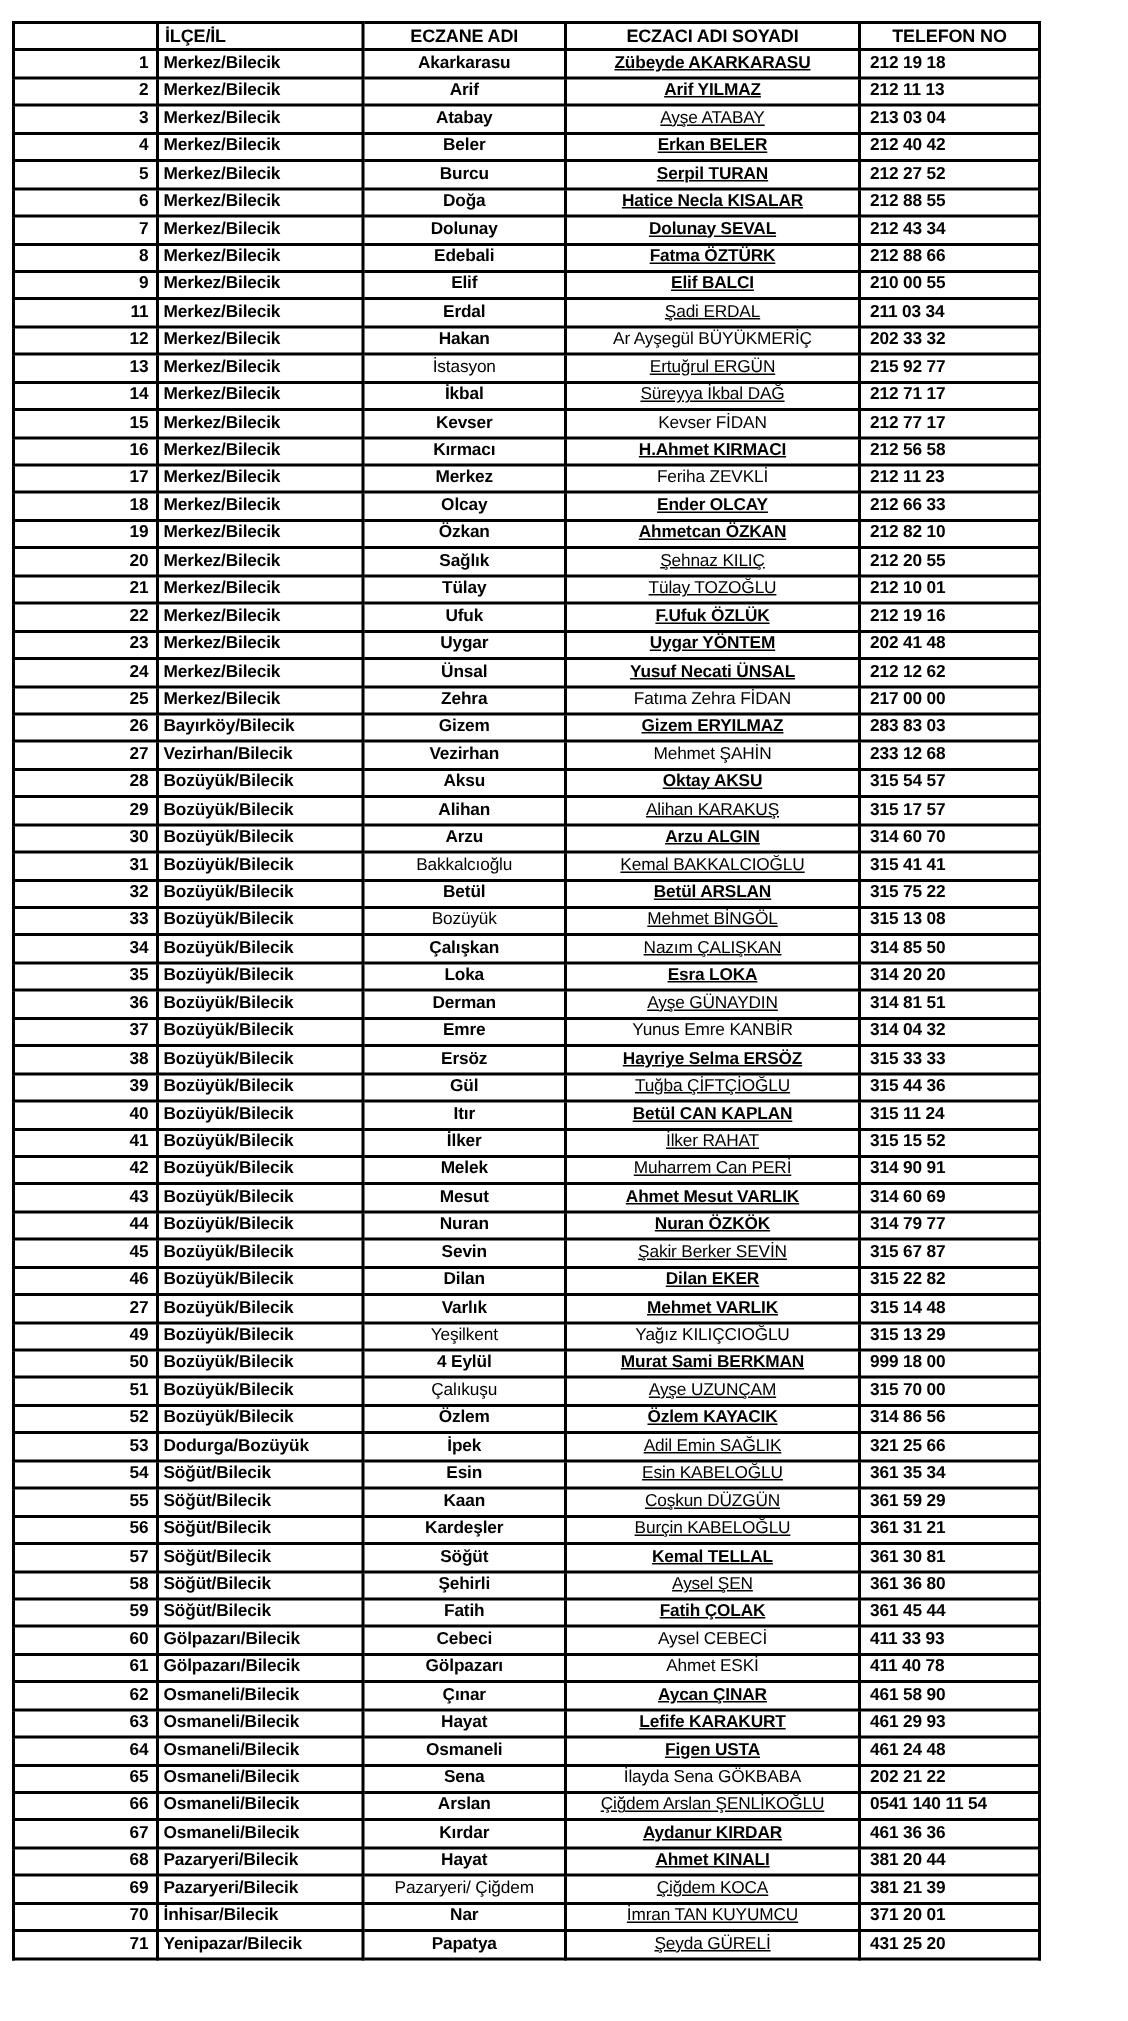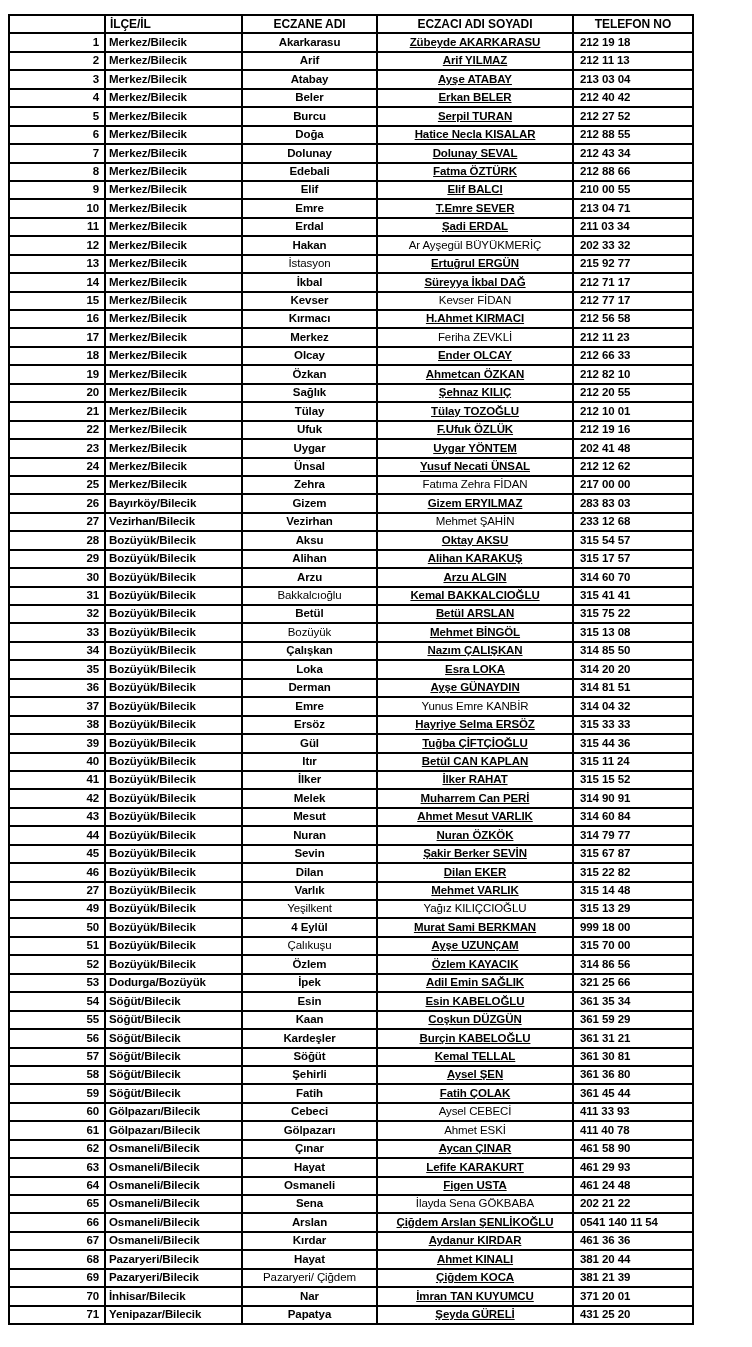--- a/index.html
+++ b/index.html
@@ -40,21 +40,21 @@
   th.c-district { text-align: left; margin-left: 40px; }
 
   td.c-num      { text-align: right; padding-right: 5px; }
   td.c-district { text-align: left;  padding-left: 3px; }
   td.c-pharmacy { text-align: center; }
   td.c-pharmacist { text-align: center; font-weight: 700; }
   td.c-phone    { text-align: left; padding-left: 6px; }
 
   td.c-pharmacy.plain { font-weight: 400; }
   td.c-pharmacist.plain { font-weight: 400; text-decoration: none; }
-  td.c-pharmacist.underline { font-weight: 700; text-decoration: underline; }
+  td.c-pharmacist.underline { font-weight: 400; text-decoration: underline; }
   td.c-pharmacist.bold-underline { font-weight: 700; text-decoration: underline; }
 </style>
 </head>
 <body>
 
 <div class="page">
   <table class="pharmacy">
     <colgroup>
       <col class="c-num">
       <col class="c-district">
@@ -129,27 +129,20 @@
           <td class="c-phone">212 88 66</td>
         </tr>
         <tr>
           <td class="c-num">9</td>
           <td class="c-district">Merkez/Bilecik</td>
           <td class="c-pharmacy">Elif</td>
           <td class="c-pharmacist bold-underline">Elif BALCI</td>
           <td class="c-phone">210 00 55</td>
         </tr>
         <tr>
-          <td class="c-num">10</td>
-          <td class="c-district">Merkez/Bilecik</td>
-          <td class="c-pharmacy">Emre</td>
-          <td class="c-pharmacist bold-underline">T.Emre SEVER</td>
-          <td class="c-phone">213 04 71</td>
-        </tr>
-        <tr>
           <td class="c-num">11</td>
           <td class="c-district">Merkez/Bilecik</td>
           <td class="c-pharmacy">Erdal</td>
           <td class="c-pharmacist underline">Şadi ERDAL</td>
           <td class="c-phone">211 03 34</td>
         </tr>
         <tr>
           <td class="c-num">12</td>
           <td class="c-district">Merkez/Bilecik</td>
           <td class="c-pharmacy">Hakan</td>
@@ -364,21 +357,21 @@
           <td class="c-district">Bozüyük/Bilecik</td>
           <td class="c-pharmacy">Melek</td>
           <td class="c-pharmacist underline">Muharrem Can PERİ</td>
           <td class="c-phone">314 90 91</td>
         </tr>
         <tr>
           <td class="c-num">43</td>
           <td class="c-district">Bozüyük/Bilecik</td>
           <td class="c-pharmacy">Mesut</td>
           <td class="c-pharmacist bold-underline">Ahmet Mesut VARLIK</td>
-          <td class="c-phone">314 60 84</td>
+          <td class="c-phone">314 60 69</td>
         </tr>
         <tr>
           <td class="c-num">44</td>
           <td class="c-district">Bozüyük/Bilecik</td>
           <td class="c-pharmacy">Nuran</td>
           <td class="c-pharmacist bold-underline">Nuran ÖZKÖK</td>
           <td class="c-phone">314 79 77</td>
         </tr>
         <tr>
           <td class="c-num">45</td>

